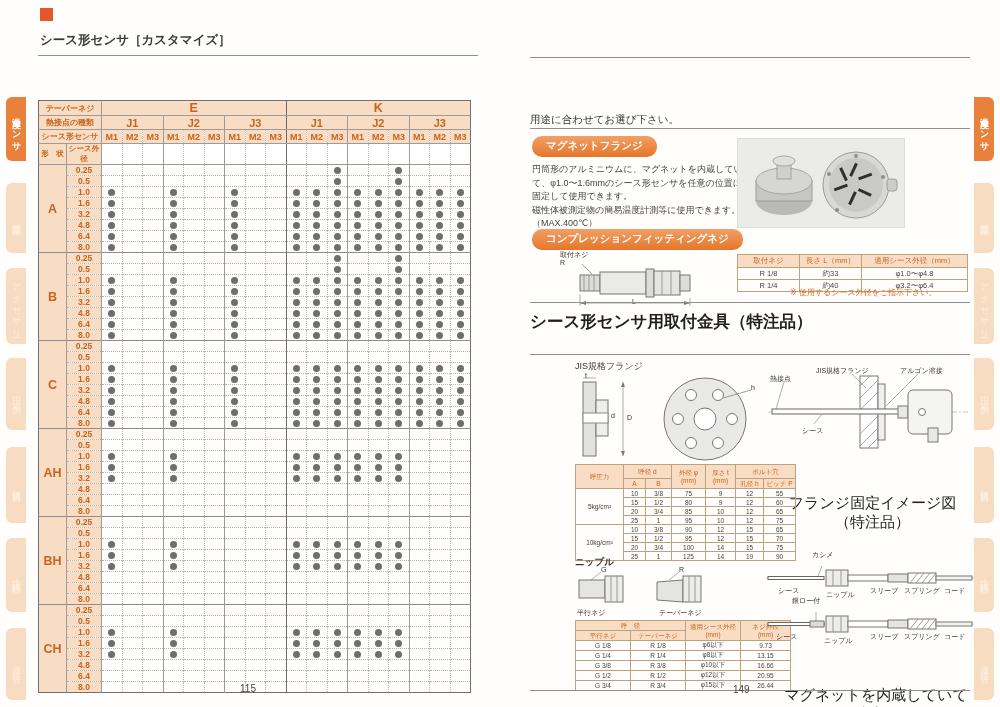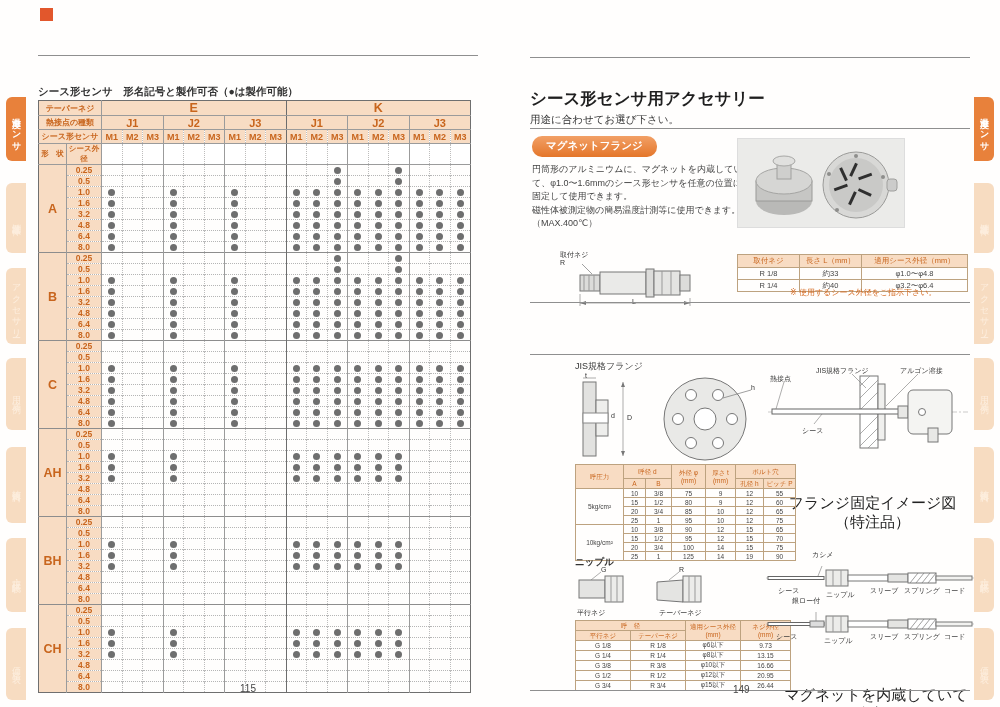--- a/index.html
+++ b/index.html
@@ -106,25 +106,25 @@
       </div>
       <div class="tab right" style="top: 538px; height: 74px;">
         <span>校正・試験</span>
       </div>
       <div class="tab right" style="top: 628px; height: 72px;">
         <span>価 格 表</span>
       </div>
     </div>
 
   <div class="corner-square"></div>
+  <div class="doc-title">シース形センサ［カスタマイズ］</div>
   <div class="rule" style="left:38px;top:55px;width:440px;"></div>
 
   <div class="rule" style="left:530px;top:57px;width:440px;"></div>
 
-  <div class="table-title">シース形センサ　形名記号と製作可否（●は製作可能）</div>
   <table id="matrix">
       <colgroup>
         <col style="width: 28px;">
         <col style="width: 35px;">
         <col style="width: 20.5px;">
         <col style="width: 20.5px;">
         <col style="width: 20.5px;">
         <col style="width: 20.5px;">
         <col style="width: 20.5px;">
         <col style="width: 20.5px;">
@@ -1212,21 +1212,20 @@
           <td class="dc"></td>
           <td class="dc"></td>
           <td class="dc gs"></td>
           <td class="dc"></td>
           <td class="dc"></td>
         </tr>
       </tbody>
     </table>
   <div class="pagenum" style="left:240px;top:683px;">115</div>
 
-  <div class="h1" style="left:530px;top:88px;">シース形センサ用アクセサリー</div>
   <div class="sub" style="left:530px;top:113px;">用途に合わせてお選び下さい。</div>
   <div class="rule" style="left:530px;top:128px;width:440px;"></div>
 
   <div class="badge" style="left:532px;top:136px;">マグネットフランジ</div>
   <div class="desc" style="left:532px;top:163px;white-space:pre-line;">円筒形のアルミニウムに、マグネットを内蔵していて、φ1.0〜1.6mmのシース形センサを任意の位置に固定して使用できます。
 磁性体被測定物の簡易温度計測等に使用できます。
 （MAX.400℃）</div>
 
   <div class="photo">
     <svg width="166" height="88" viewBox="0 0 166 88">
@@ -1246,20 +1245,21 @@
         <rect x="104" y="28" width="3" height="14" transform="rotate(-25 106 35)"></rect>
       </g>
       <circle cx="118" cy="17" r="2" fill="#8e8e8c"></circle>
         <circle cx="145" cy="38" r="2" fill="#8e8e8c"></circle>
       <circle cx="99" cy="71" r="2" fill="#8e8e8c"></circle>
         <circle cx="91" cy="35" r="2" fill="#8e8e8c"></circle>
       <rect x="149" y="40" width="10" height="12" rx="3" fill="#cccccb" stroke="#a0a09e"></rect>
     </svg>
   </div>
 
+  <div class="badge" style="left:532px;top:229px;">コンプレッションフィッティングネジ</div>
 
   <div class="abs" style="left:558px;top:250px;width:180px;height:60px;">
     <span class="dlabel" style="left:2px;top:0;">取付ネジ</span>
     <span class="dlabel" style="left:2px;top:9px;">R</span>
     <span class="dlabel" style="left:74px;top:48px;">L</span>
     <svg width="180" height="60" viewBox="0 0 180 60">
       <line x1="24" y1="14" x2="34" y2="24" stroke="#777" stroke-width="0.7"></line>
       <rect x="22" y="25" width="20" height="16" fill="#dcdcda" stroke="#777"></rect>
       <line x1="26" y1="25" x2="26" y2="41" stroke="#999"></line>
         <line x1="31" y1="25" x2="31" y2="41" stroke="#999"></line>
@@ -1300,20 +1300,21 @@
           <td>R 1/4</td>
           <td>約40</td>
           <td>φ3.2〜φ6.4</td>
         </tr>
       </tbody>
   </table>
   <div class="note" style="left:790px;top:287px;">※ 使用するシース外径をご指示下さい。</div>
 
   <div class="rule" style="left:530px;top:302px;width:440px;"></div>
 
+  <div class="h1" style="left:530px;top:311px;">シース形センサ用取付金具（特注品）</div>
   <div class="rule" style="left:530px;top:354px;width:440px;"></div>
 
   <div class="smallcap" style="left:575px;top:360px;font-size:9px;">JIS規格フランジ</div>
 
   <div class="abs" style="left:565px;top:372px;width:205px;height:92px;">
     <span class="dlabel" style="left:20px;top:0;">t</span>
     <span class="dlabel" style="left:46px;top:40px;">d</span>
     <span class="dlabel" style="left:62px;top:42px;">D</span>
     <span class="dlabel" style="left:186px;top:12px;">h</span>
     <svg width="205" height="92" viewBox="0 0 205 92">

